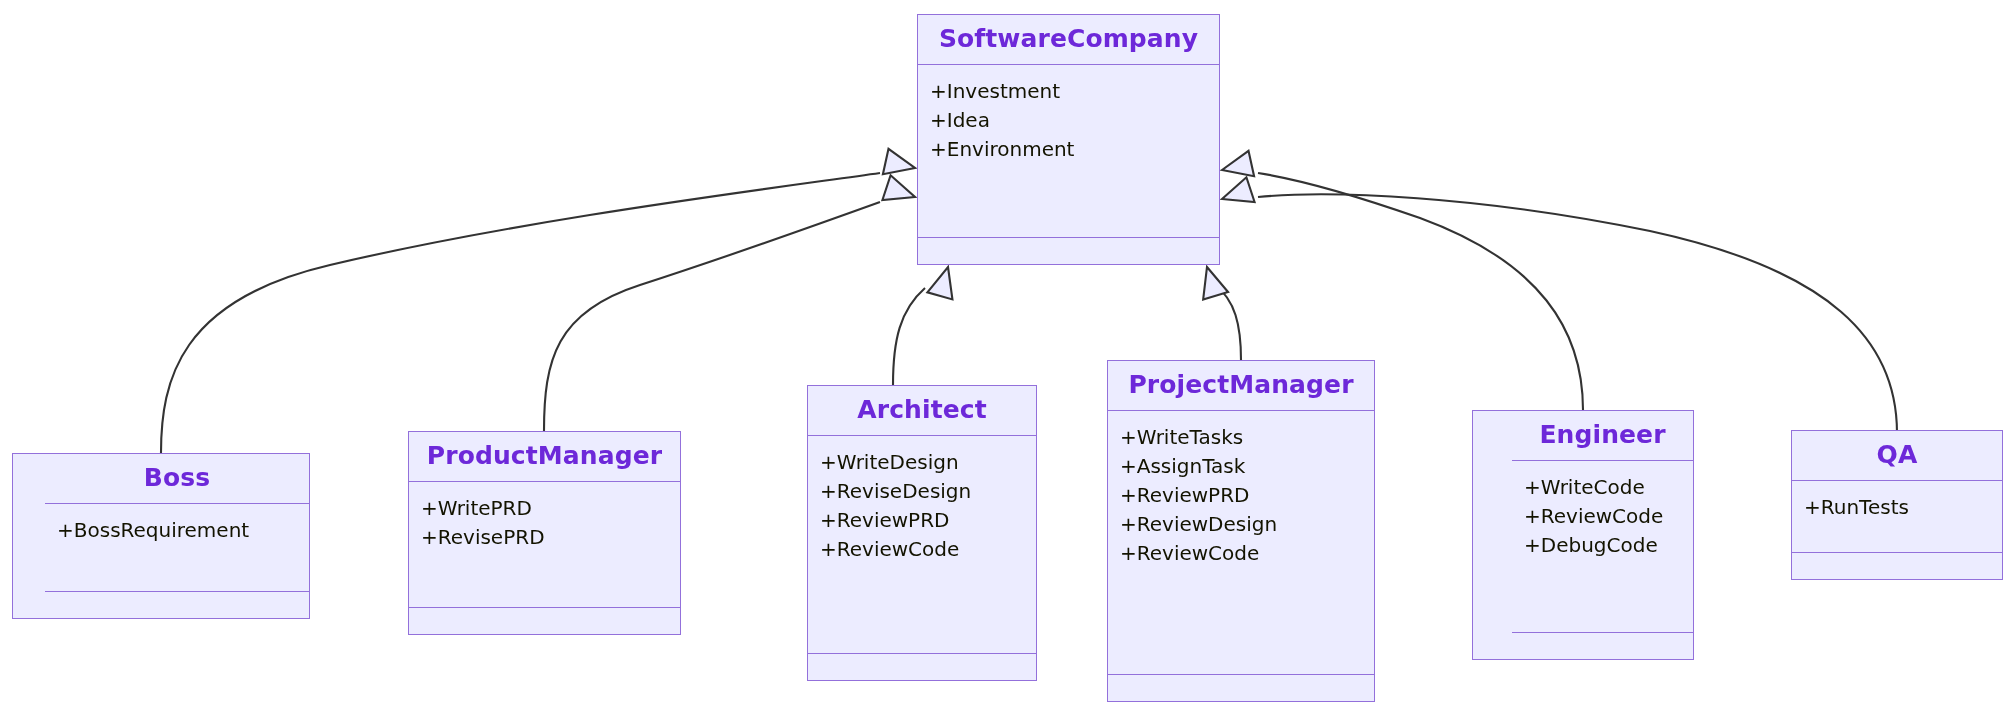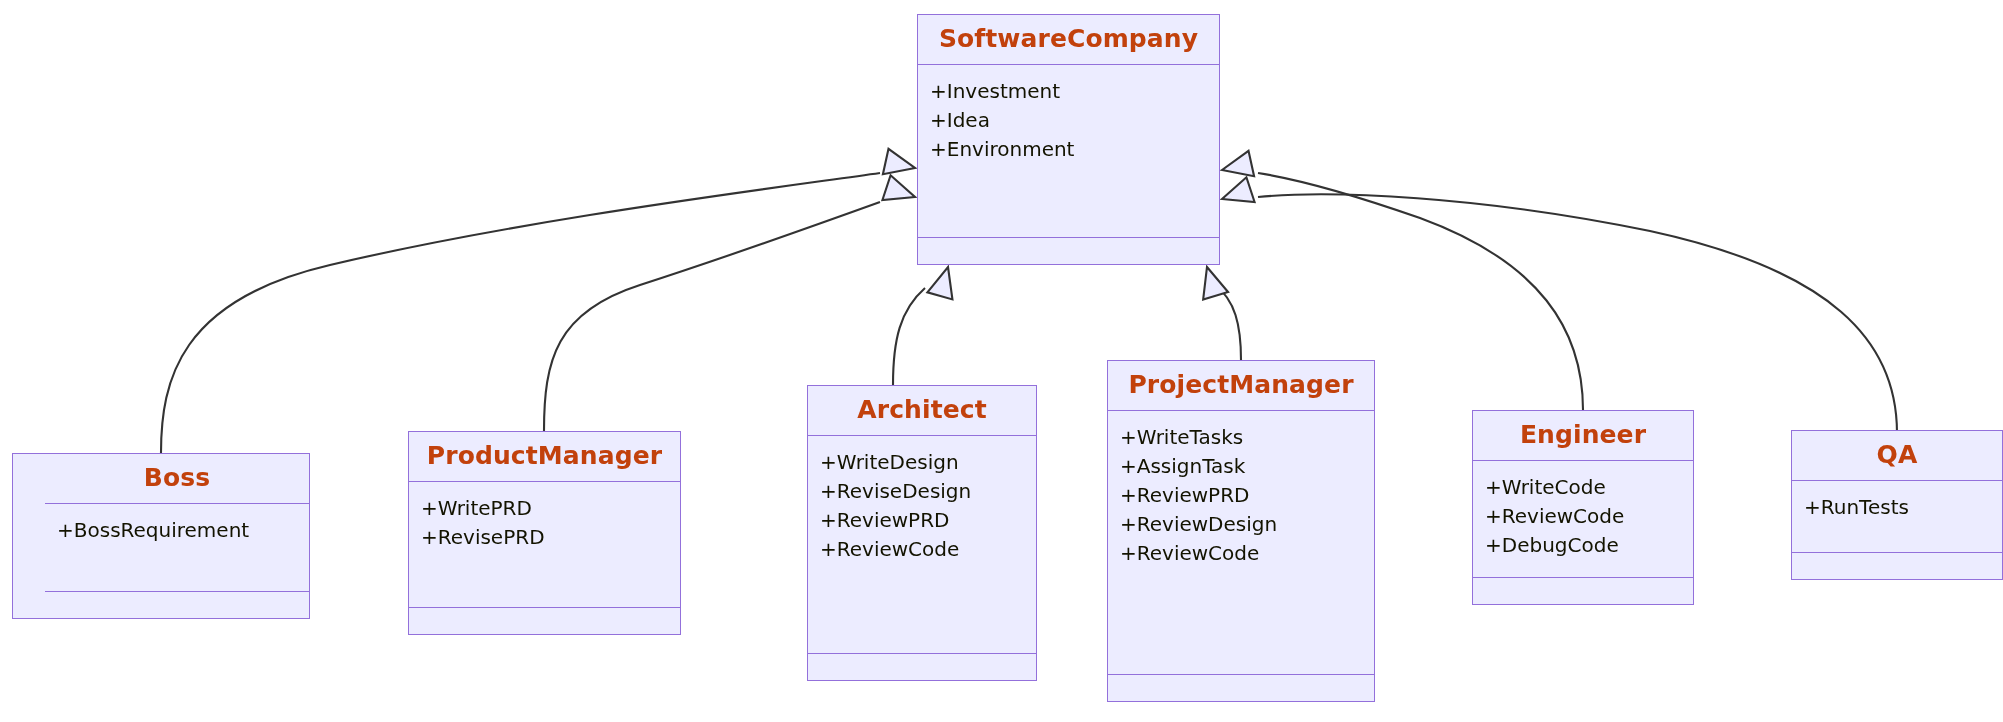--- a/index.html
+++ b/index.html
@@ -32,21 +32,21 @@
     background: #ECECFF;
     border: 1.6px solid #9370DB;
     display: flex;
     flex-direction: column;
     z-index: 5;
   }
   .class-title {
     text-align: center;
     font-weight: bold;
     font-size: 25px;
-    color: #c2410c;
+    color: #6d28d9;
     padding: 10px 10px 11px 10px;
     border-bottom: 1.6px solid #9370DB;
     line-height: 1.1;
     letter-spacing: 0.1px;
   }
   .class-attrs {
     border-bottom: 1.6px solid #9370DB;
     padding: 12px 12px 13px 12px;
     flex: 1 1 auto;
   }
@@ -120,21 +120,21 @@
         <div class="class-title">ProjectManager</div>
         <div class="class-attrs">
           <div class="attr-row">+WriteTasks</div>
           <div class="attr-row">+AssignTask</div>
           <div class="attr-row">+ReviewPRD</div>
           <div class="attr-row">+ReviewDesign</div>
           <div class="attr-row">+ReviewCode</div>
         </div>
         <div class="class-methods"></div>
       </div>
-      <div class="uml-class" style="left: 1472px; top: 410px; width: 222px; height: 195px;">
+      <div class="uml-class" style="left: 1472px; top: 410px; width: 222px; height: 250px; padding-left: 39px;">
         <div class="class-title">Engineer</div>
         <div class="class-attrs">
           <div class="attr-row">+WriteCode</div>
           <div class="attr-row">+ReviewCode</div>
           <div class="attr-row">+DebugCode</div>
         </div>
         <div class="class-methods"></div>
       </div>
       <div class="uml-class" style="left: 1791px; top: 430px; width: 212px; height: 150px;">
         <div class="class-title">QA</div>

